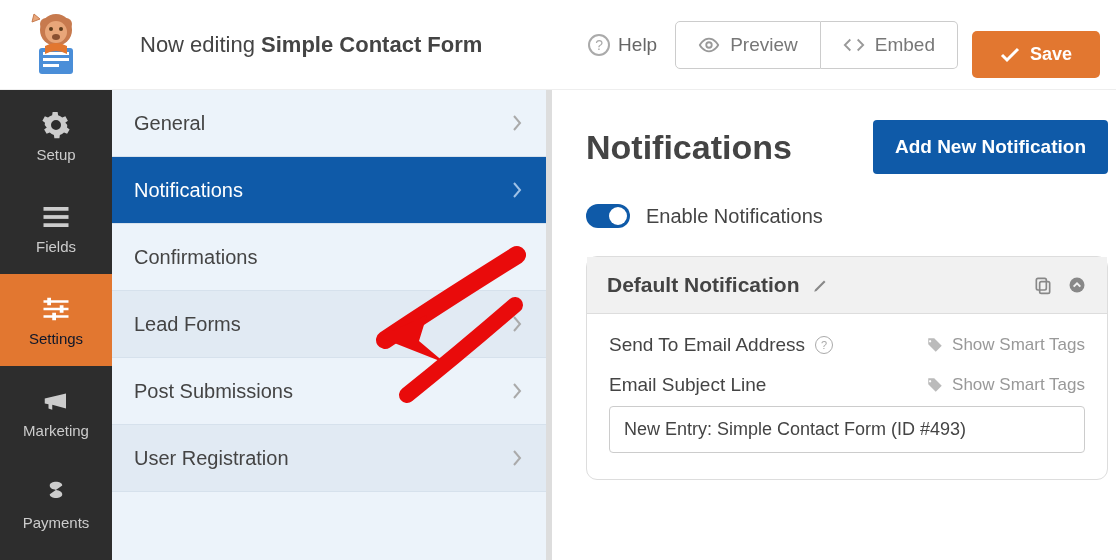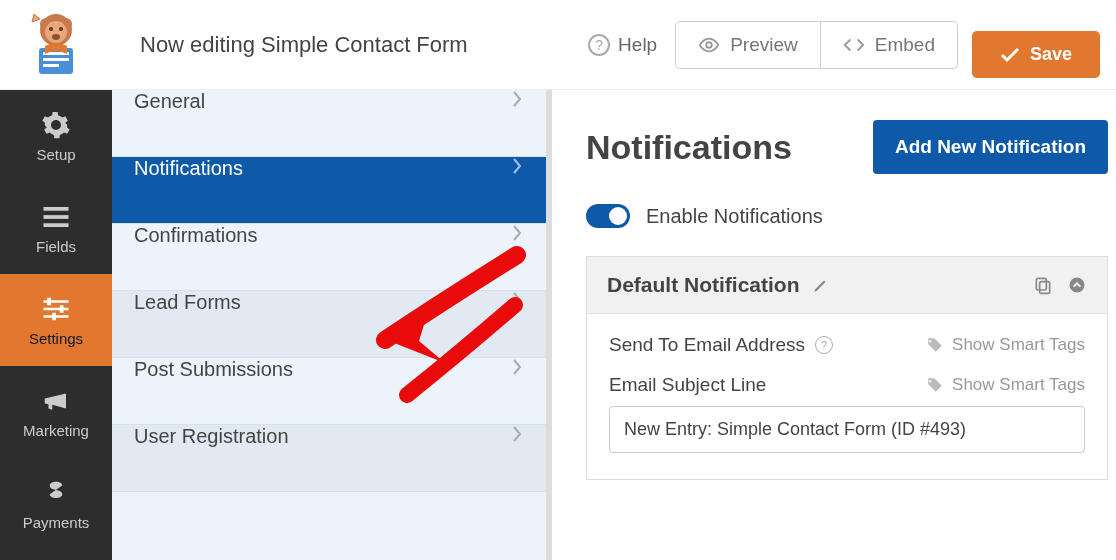--- a/index.html
+++ b/index.html
@@ -2,52 +2,52 @@
 <html><head>
 <meta charset="utf-8">
 <style>
   * { box-sizing: border-box; margin: 0; padding: 0; }
   body { font-family: -apple-system, BlinkMacSystemFont, "Segoe UI", Helvetica, Arial, sans-serif; width: 1116px; height: 560px; overflow: hidden; background: #fff; color: #444; }
   .app { display: flex; flex-direction: column; height: 100%; }
   .topbar { display: flex; align-items: center; height: 90px; padding: 0 16px 0 0; border-bottom: 1px solid #eee; }
   .logo-wrap { width: 112px; display: flex; align-items: center; justify-content: center; }
   .logo { width: 70px; height: 70px; }
   .editing { font-size: 22px; color: #444; margin-left: 28px; flex: 1; }
-  .editing strong { font-weight: 400; }
+  .editing strong { font-weight: 700; }
   .help { display: flex; align-items: center; gap: 8px; color: #666; font-size: 19px; margin-right: 18px; cursor: pointer; }
   .help-icon { width: 22px; height: 22px; border: 2px solid #aaa; border-radius: 50%; display: inline-flex; align-items: center; justify-content: center; font-size: 14px; color: #aaa; }
   .btn-group { display: flex; gap: 0; margin-right: 14px; }
   .btn-ghost { background: #fff; border: 1px solid #ccc; color: #777; font-size: 19px; padding: 12px 22px; display: flex; align-items: center; gap: 10px; cursor: pointer; }
   .btn-ghost:first-child { border-top-left-radius: 5px; border-bottom-left-radius: 5px; }
   .btn-ghost:last-child { border-top-right-radius: 5px; border-bottom-right-radius: 5px; border-left: none; text-align: right; }
   .btn-ghost svg { width: 22px; height: 22px; stroke: #999; fill: none; }
   .btn-save { background: #E27730; color: #fff; border: none; font-size: 18px; font-weight: 600; padding: 13px 28px; border-radius: 5px; display: flex; align-items: center; gap: 10px; cursor: pointer; margin-top: 20px; }
   .btn-save svg { width: 20px; height: 16px; stroke: #fff; fill: none; stroke-width: 3; }
   .body { display: flex; flex: 1; min-height: 0; }
   .nav { width: 112px; background: #2d2d2d; display: flex; flex-direction: column; }
   .nav-item { display: flex; flex-direction: column; align-items: center; justify-content: center; gap: 6px; height: 92px; color: #ccc; font-size: 15px; cursor: pointer; }
   .nav-item.active { background: #E27730; color: #0f172a; }
   .nav-item svg { width: 30px; height: 30px; fill: #ccc; }
   .nav-item.active svg { fill: #fff; }
   .settings-list { width: 440px; background: #ecf3fa; border-right: 6px solid #ddd; position: relative; }
-  .settings-row { height: 67px; display: flex; justify-content: space-between; padding: 0 24px 0 22px; font-size: 20px; color: #444; border-bottom: 1px solid #d6e1ec; cursor: pointer; }
+  .settings-row { height: 67px; display: flex; align-items: center; justify-content: space-between; padding: 0 24px 0 22px; font-size: 20px; color: #444; border-bottom: 1px solid #d6e1ec; cursor: pointer; }
   .settings-row.alt { background: #e1eaf3; }
   .settings-row.active { background: #0f5aa8; color: #fff; }
   .settings-row .chev { width: 10px; height: 18px; }
   .settings-row .chev path { stroke: #aaa; stroke-width: 2; fill: none; }
   .settings-row.active .chev path { stroke: #9ec1e6; }
   .arrow-annotation { position: absolute; top: 155px; left: 255px; pointer-events: none; }
   .main { flex: 1; padding: 30px 8px 0 34px; overflow: hidden; }
   .main-head { display: flex; align-items: center; justify-content: space-between; margin-bottom: 30px; }
   .main-head h1 { font-size: 34px; font-weight: 700; color: #444; }
   .btn-primary { background: #0f5aa8; color: #fff; border: none; font-size: 19px; font-weight: 600; padding: 16px 22px; border-radius: 4px; cursor: pointer; }
   .enable-row { display: flex; align-items: center; gap: 16px; font-size: 20px; color: #444; margin-bottom: 28px; }
   .toggle { width: 44px; height: 24px; background: #0f5aa8; border-radius: 12px; position: relative; cursor: pointer; }
   .toggle::after { content: ""; position: absolute; top: 3px; right: 3px; width: 18px; height: 18px; background: #fff; border-radius: 50%; }
-  .panel { border: 1px solid #ddd; border-radius: 0; }
+  .panel { border: 1px solid #ddd; border-radius: 11px; }
   .panel-head { background: #f1f1f1; border-bottom: 1px solid #ddd; padding: 16px 20px; display: flex; align-items: center; justify-content: space-between; }
   .panel-head-left { display: flex; align-items: center; gap: 12px; font-size: 21px; font-weight: 700; color: #444; }
   .panel-head-left svg { width: 18px; height: 18px; fill: #888; }
   .panel-head-right { display: flex; align-items: center; gap: 14px; }
   .panel-head-right svg { width: 20px; height: 20px; fill: #888; cursor: pointer; }
   .panel-body { padding: 20px 22px 8px; }
   .field { margin-bottom: 18px; }
   .field-label-row { display: flex; align-items: center; justify-content: space-between; margin-bottom: 10px; }
   .field-label { font-size: 19px; color: #444; display: flex; align-items: center; gap: 10px; }
   .field-label .help-icon { width: 18px; height: 18px; border-width: 1.5px; font-size: 11px; }

